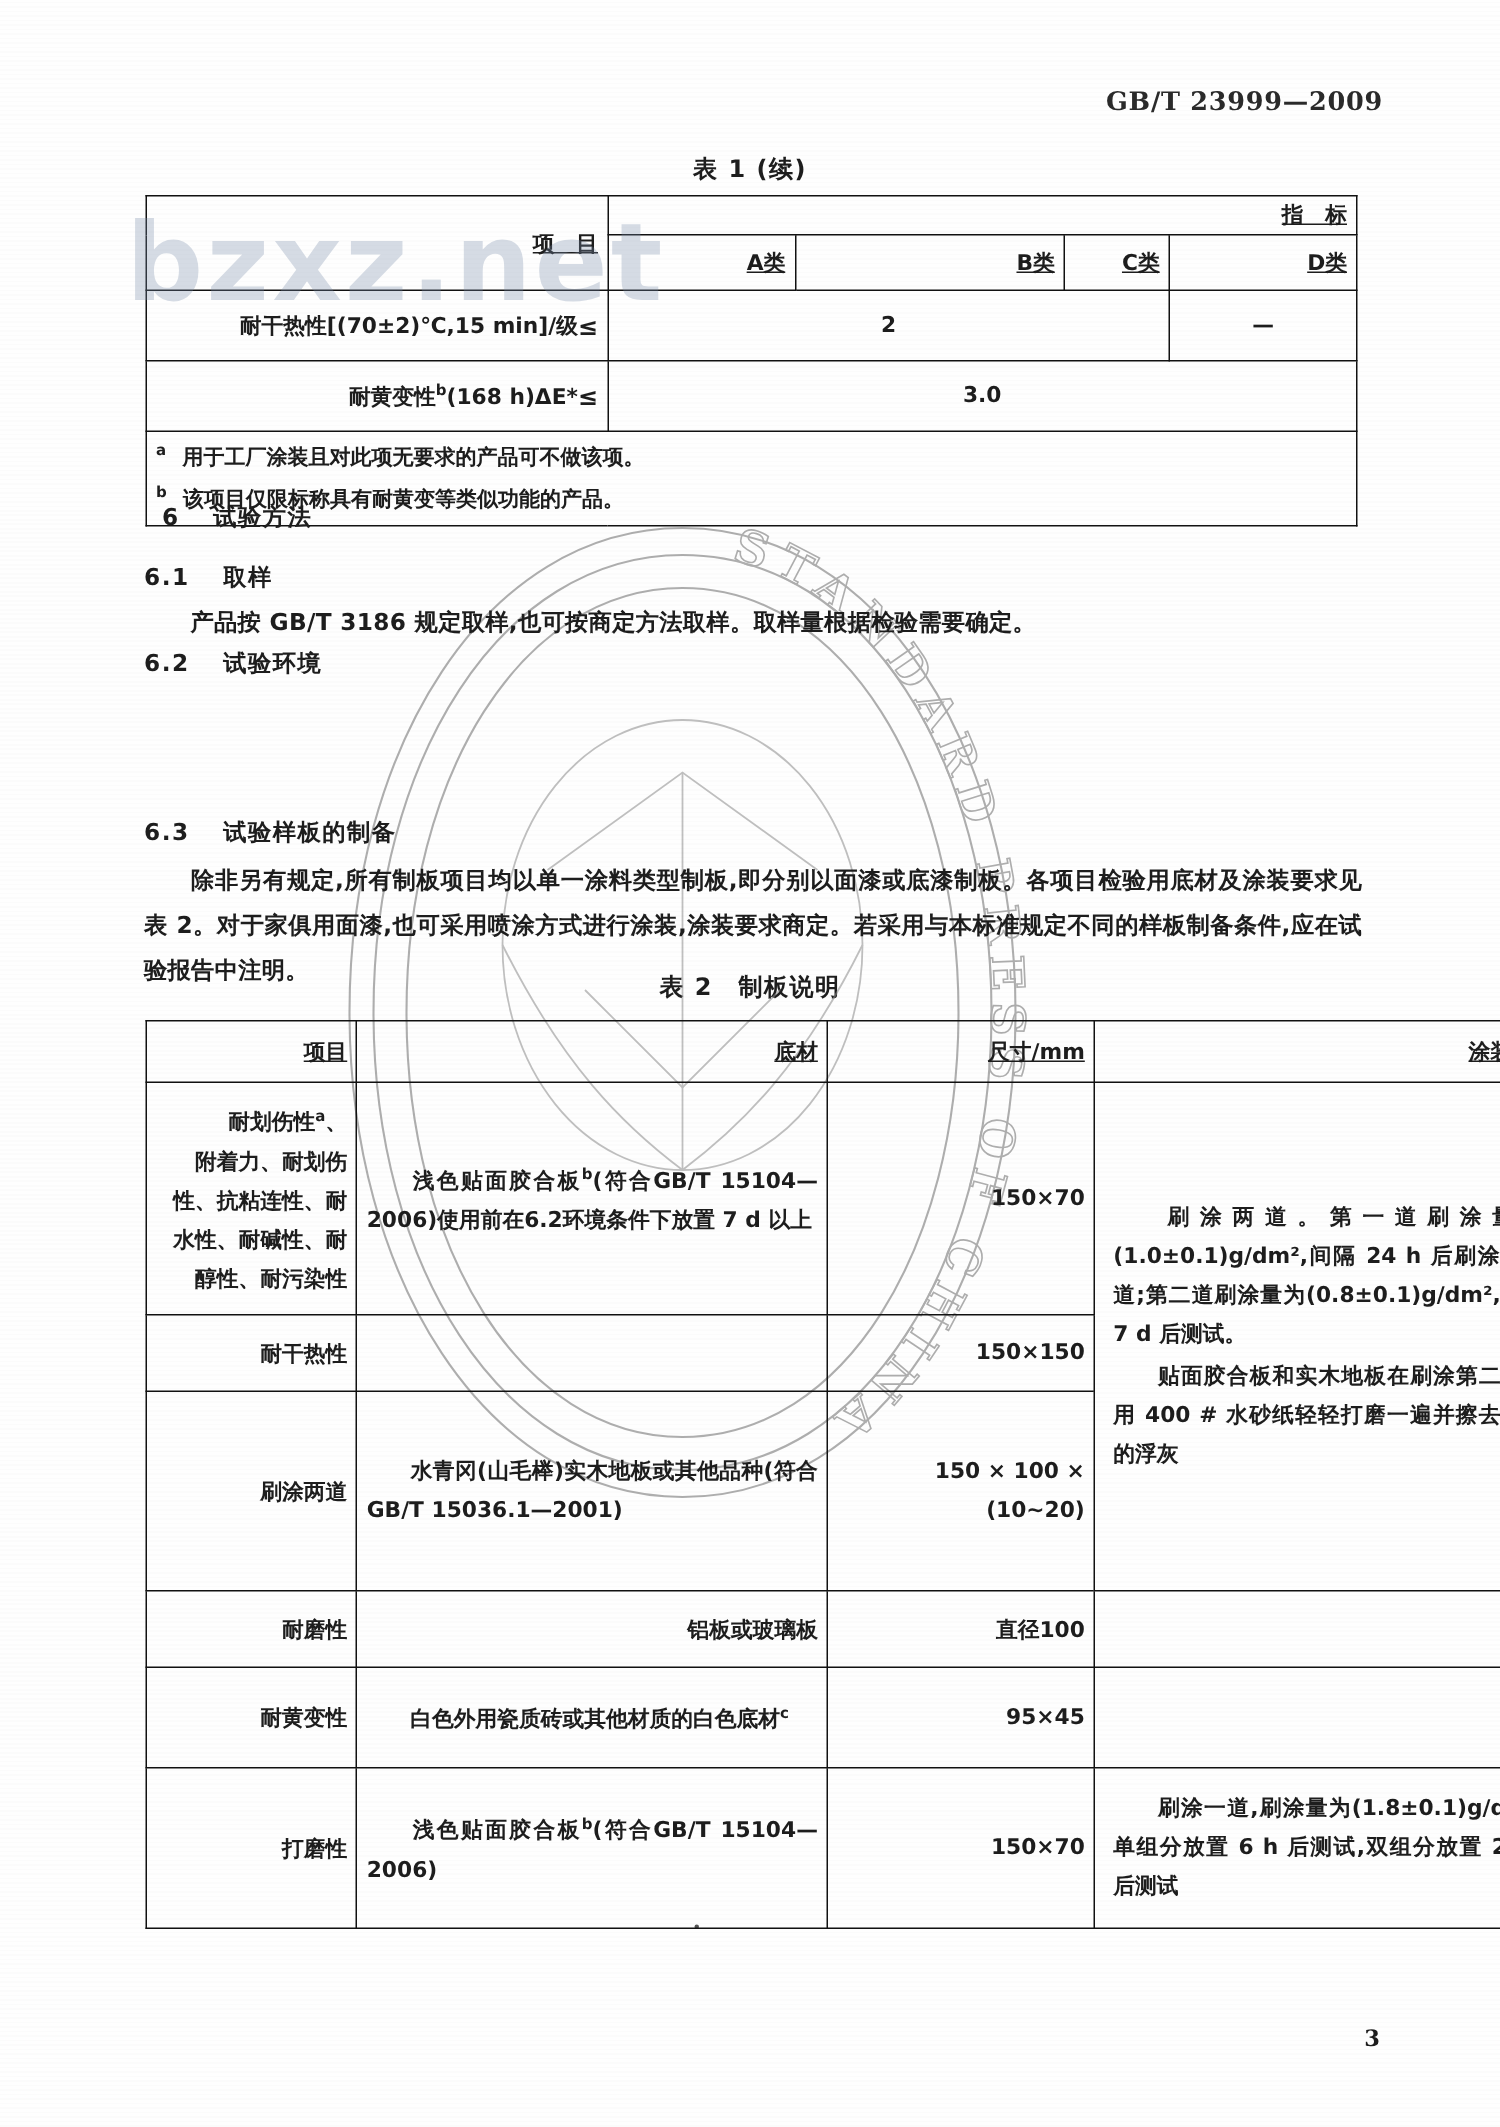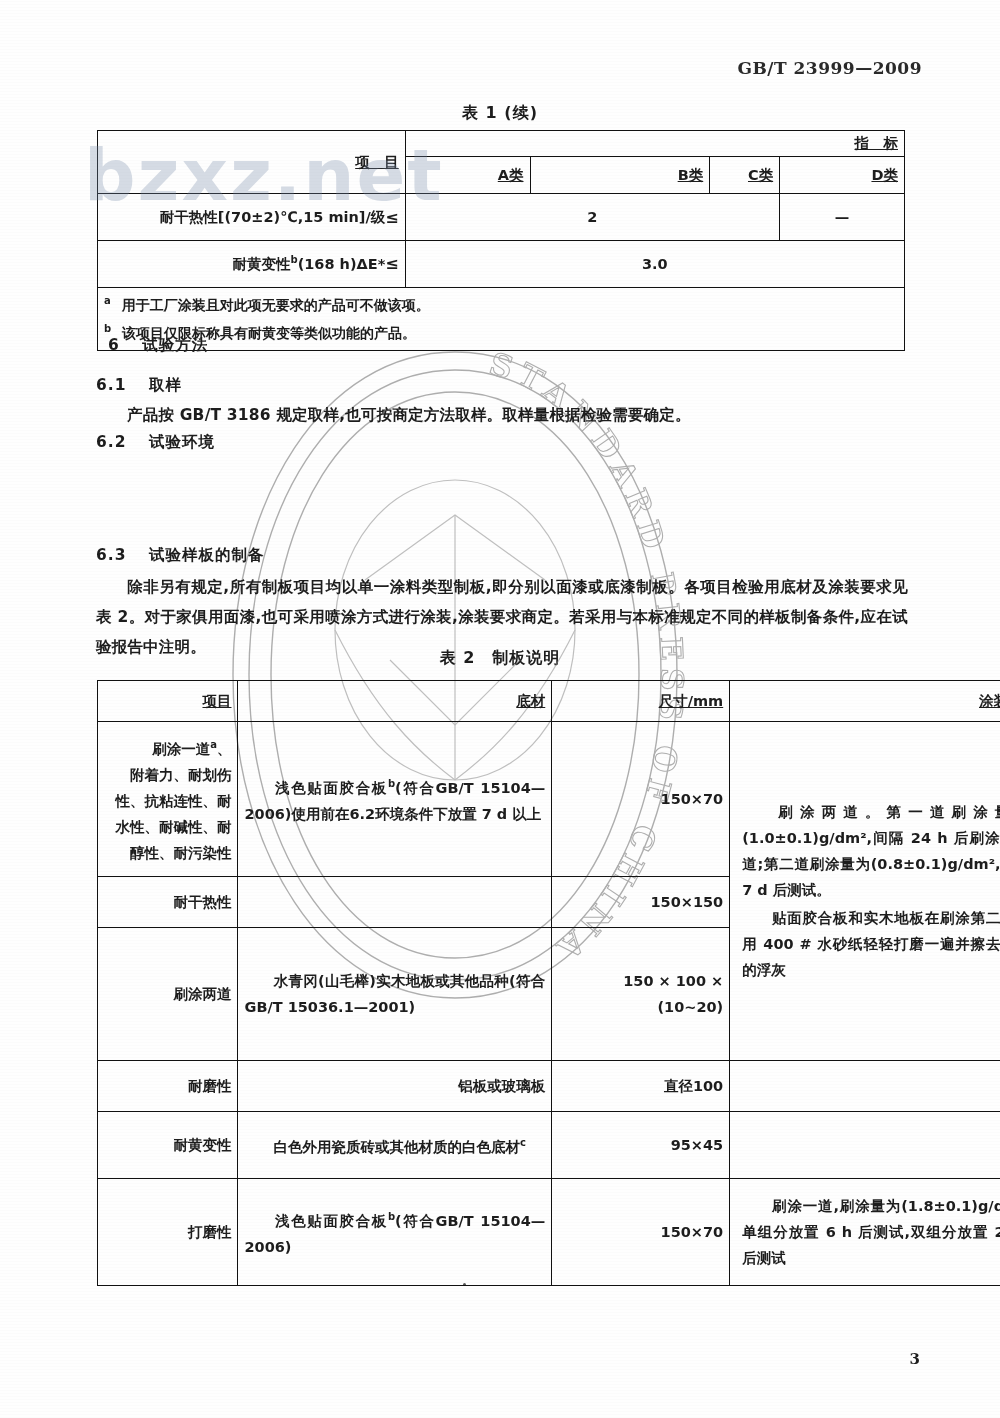--- a/index.html
+++ b/index.html
@@ -291,21 +291,21 @@
         <th class="c" style="height:34px;">项目</th>
         <th class="c">底材</th>
         <th class="c">尺寸/mm</th>
         <th class="c">涂装要求</th>
       </tr>
     </thead>
     <tbody>
 
       <tr>
         <td class="l t2cell" style="height:148px; padding-left:14px;">
-          <span class="indent2"></span><span>刷涂一道</span><span class="fn-mark">a</span><span>、附着力、耐划伤性、抗粘连性、耐水性、耐碱性、耐醇性、耐污染性</span>
+          <span class="indent2"></span><span>耐划伤性</span><span class="fn-mark">a</span><span>、附着力、耐划伤性、抗粘连性、耐水性、耐碱性、耐醇性、耐污染性</span>
         </td>
         <td class="l t2cell justify">
           <span class="indent2"></span><span>浅色贴面胶合板</span><span class="fn-mark">b</span><span>(符合GB/T 15104—2006)使用前在6.2环境条件下放置 7 d 以上</span>
         </td>
         <td class="l" style="padding-left:12px;">150×70</td>
         <td rowspan="3" class="l t2cell justify" style="padding:10px 12px; vertical-align:middle;">
           <div style="margin-bottom:2px;">
             <span class="indent2"></span><span>刷涂两道。第一道刷涂量为(1.0±0.1)g/dm²,间隔 24 h 后刷涂第二道;第二道刷涂量为(0.8±0.1)g/dm²,放置 7 d 后测试。</span>
           </div>
           <div>

